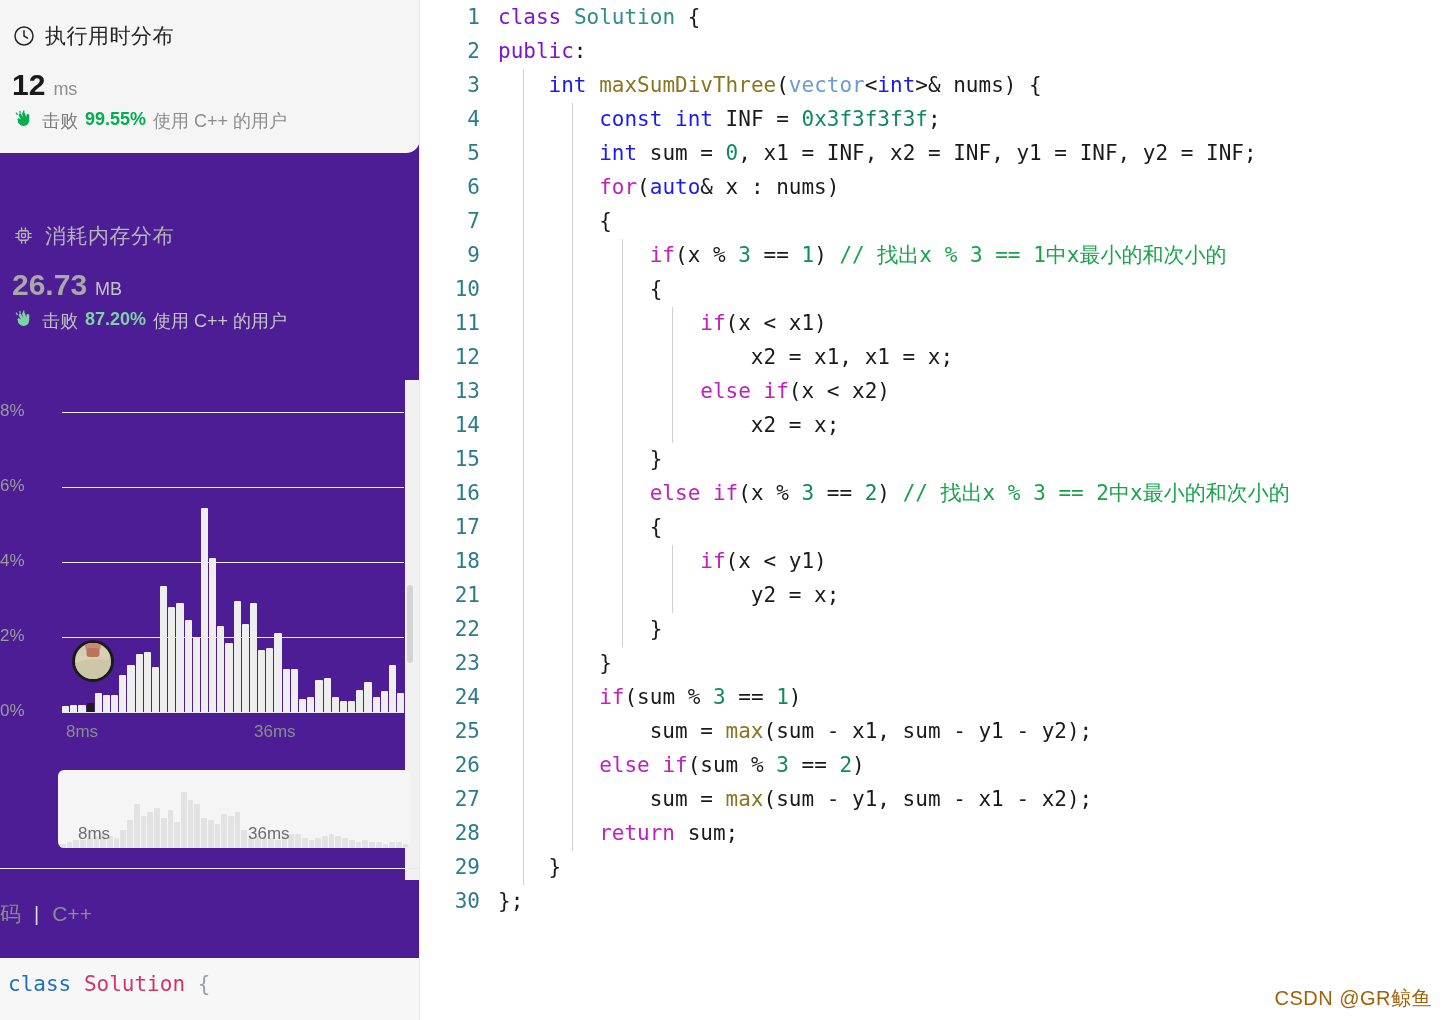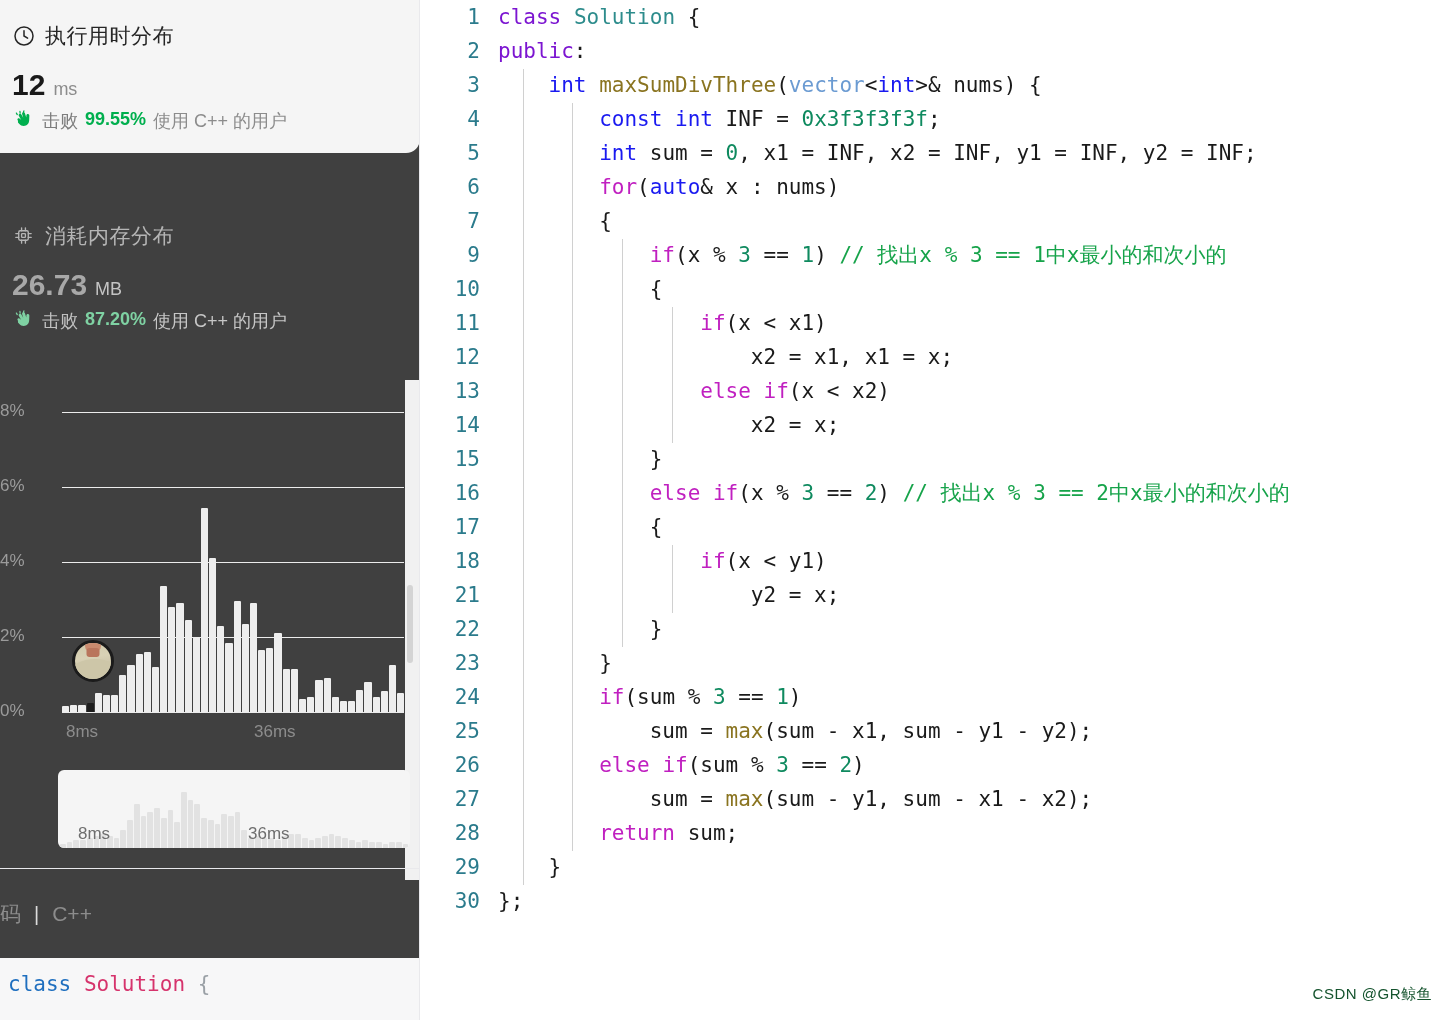--- a/index.html
+++ b/index.html
@@ -8,21 +8,21 @@
     background: #ffffff;
     font-family: "Liberation Sans", "DejaVu Sans", sans-serif;
     overflow: hidden;
   }
   #root { position: relative; width: 1448px; height: 1020px; }
 
   
   #left-panel {
     position: absolute; left: 0; top: 0;
     width: 420px; height: 1020px;
-    background: #404040;
+    background: #4c1d95;
     overflow: hidden;
   }
   #panel-divider {
     position: absolute; left: 419px; top: 0;
     width: 1px; height: 1020px; background: #e9e9ec;
   }
 
   
   .stat-card {
     position: absolute; left: -20px; top: 0;
@@ -162,22 +162,22 @@
   .t-kw2 { color: #1a1af0; }          
   .t-type{ color: #2d8c8c; }          
   .t-fn  { color: #8a7420; }          
   .t-cls { color: #6b9bd2; }          
   .t-num { color: #0f8a5f; }          
   .t-mag { color: #c020c0; }          
   .t-cmt { color: #16a34a; }          
   .t-pl  { color: #1a1a1a; }          
 
   #watermark {
-    position: absolute; right: 16px; bottom: 16px;
-    font-size: 15px; color: #14532d; letter-spacing: 0.5px;
+    position: absolute; right: 16px; bottom: 8px;
+    font-size: 20px; color: #a16207; letter-spacing: 0.5px;
   }
 </style>
 </head>
 <body>
 
 <div id="root">
 
   <div id="left-panel">
 
     <div class="stat-card active" style="top:0;">

